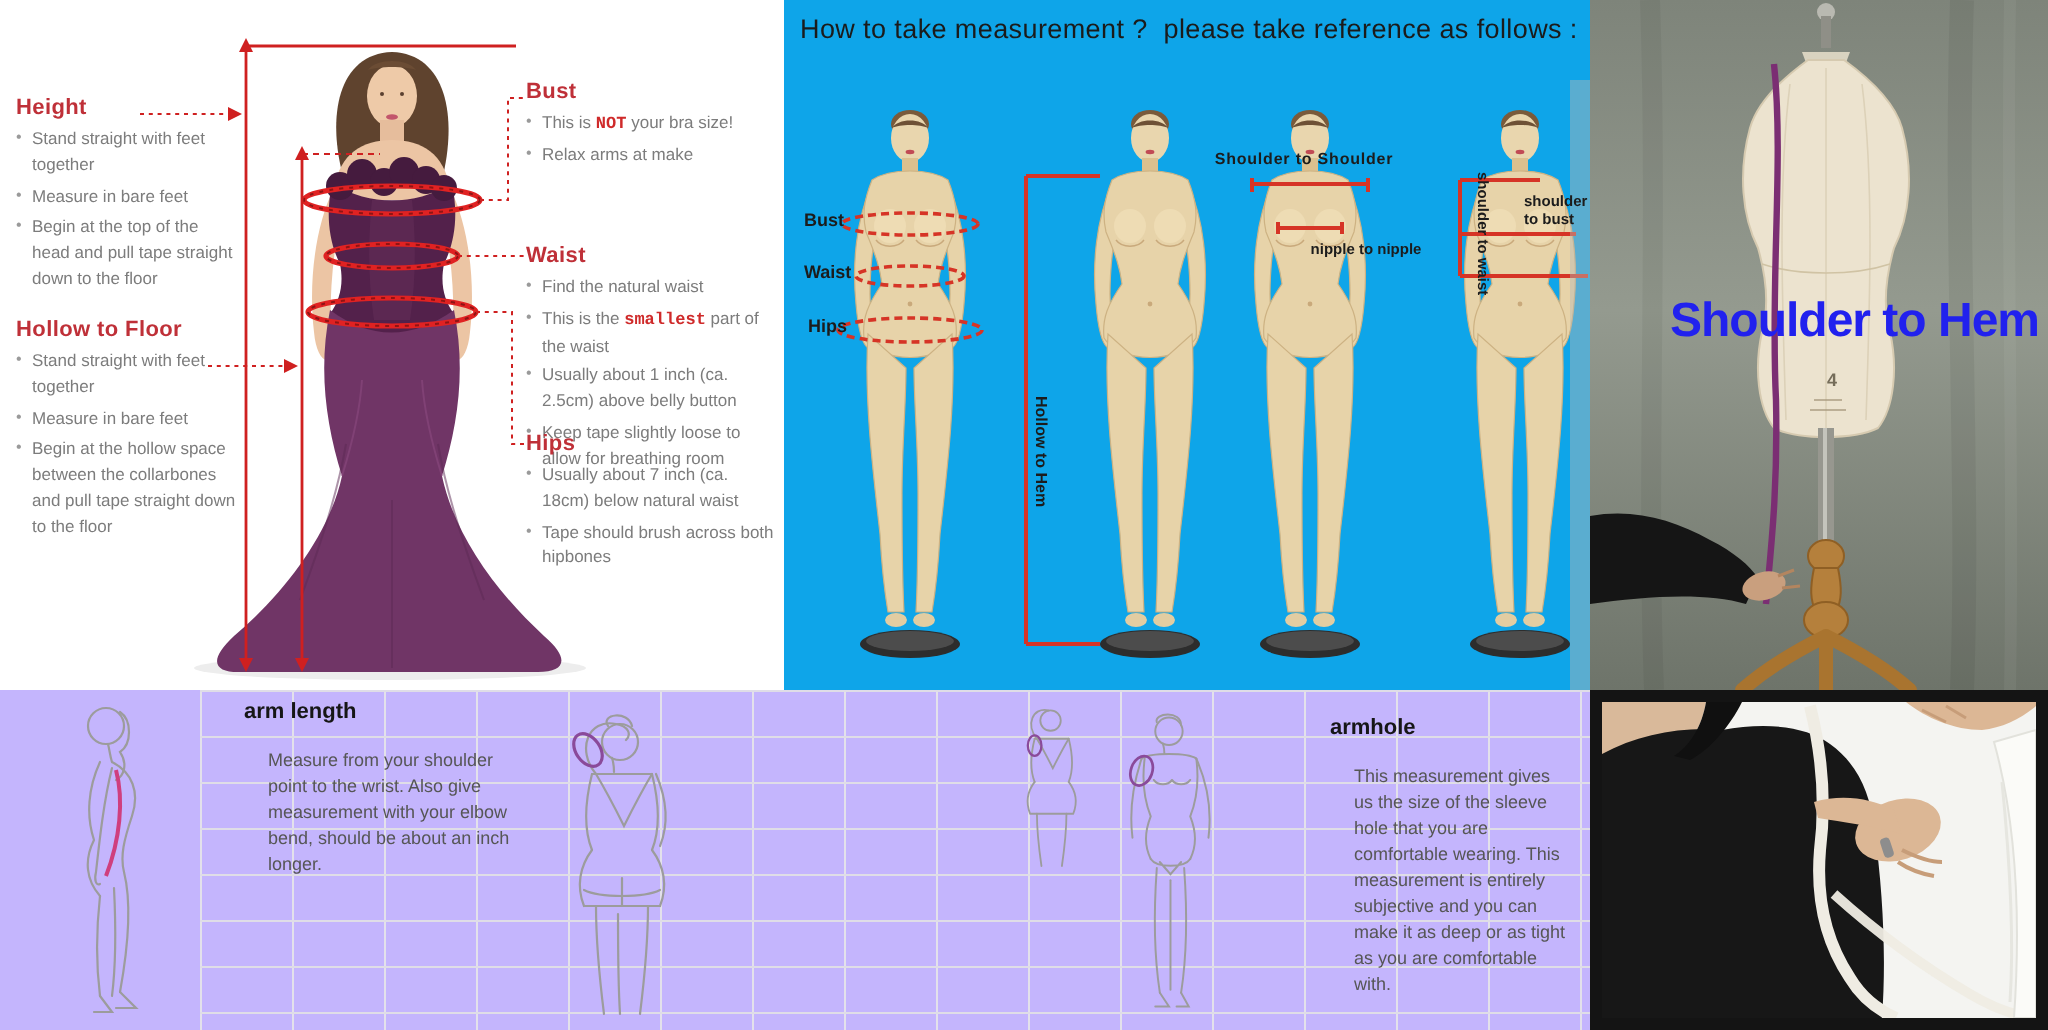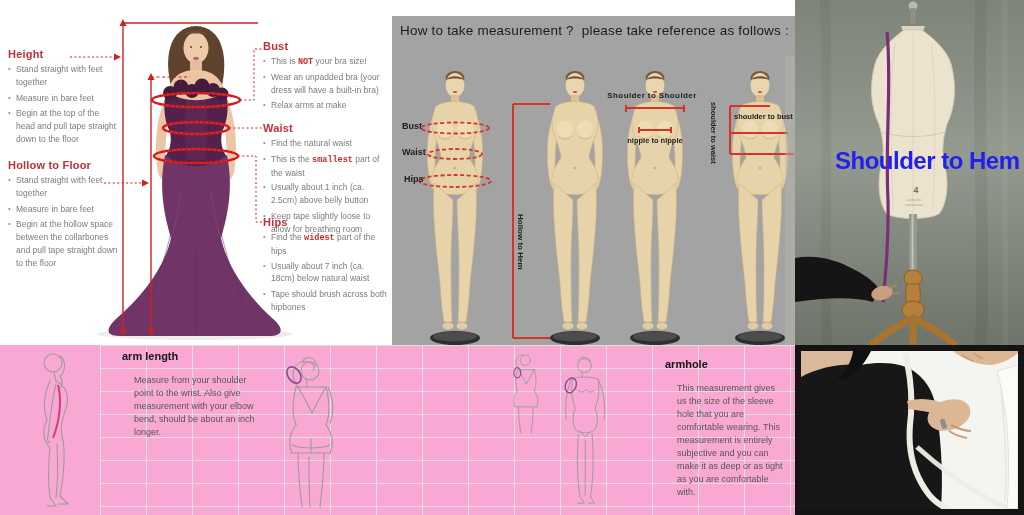--- a/index.html
+++ b/index.html
@@ -7,33 +7,33 @@
          font-family:"Liberation Sans",sans-serif;-webkit-font-smoothing:antialiased;}
   .abs{position:absolute;}
   
   .panel-left{left:0;top:0;width:390px;height:345px;background:#fff;}
   .msec h4{margin:0 0 3px;font-size:11px;font-weight:700;color:#bf3038;letter-spacing:.2px;}
   .msec ul{margin:0;padding:0;list-style:none;}
   .msec li{position:relative;padding-left:8px;margin:0 0 2px;font-size:8.5px;line-height:1.5;color:#7c7c7c;}
   .msec li::before{content:"•";position:absolute;left:0;top:0;color:#9a9a9a;font-size:8px;}
   .em{color:#cf2a2a;font-weight:700;font-family:Liberation Mono, monospace;}
   
-  .panel-mid{left:392px;top:16px;width:403px;height:345px;background:#a3a3a3;}
+  .panel-mid{left:392px;top:0;width:403px;height:345px;background:#0ea5e9;}
   .mid-heading{position:absolute;left:8px;top:7px;width:392px;font-size:13.5px;color:#1b1b1b;
                white-space:pre;letter-spacing:.2px;}
   .mlabel{position:absolute;font-size:9px;font-weight:700;color:#1c1c1c;}
-  .mlabel.small{font-size:7.5px;}
+  .mlabel.small{font-size:7.5px;margin-left:28px;}
   .vtext{writing-mode:vertical-rl;text-orientation:mixed;}
   .center{text-align:center;}
   
   .panel-photo-top{left:795px;top:0;width:229px;height:345px;background:#868c82;}
   .blue-caption{position:absolute;left:4px;top:147px;width:223px;font-size:24px;font-weight:700;
                 color:#2121ee;white-space:nowrap;letter-spacing:-.5px;margin-left:36px;}
   
-  .panel-bottom{left:0;top:345px;width:795px;height:170px;background:#f9a8d4;}
+  .panel-bottom{left:0;top:345px;width:795px;height:170px;background:#c4b5fd;}
   .grid-bg{position:absolute;left:100px;top:0;width:695px;height:170px;opacity:.85;
     background-image:
       repeating-linear-gradient(to bottom, #e4e4e4 0 1px, transparent 1px 23px),
       repeating-linear-gradient(to right, #e9e9e9 0 1px, transparent 1px 46px);}
   .btext h4{margin:0 0 2px;font-size:11px;font-weight:700;color:#161616;}
   .btext p{margin:12px;font-size:9px;line-height:1.45;color:#565656;}
   
   .panel-photo-bottom{left:795px;top:345px;width:229px;height:170px;background:#f5f5f3;
                       box-sizing:border-box;border:6px solid #141414;}
   svg{display:block;}
@@ -127,39 +127,37 @@
         <li><span>Stand straight with feet together</span><span class="em"></span><span></span></li>
         <li><span>Measure in bare feet</span><span class="em"></span><span></span></li>
         <li><span>Begin at the hollow space between the collarbones and pull tape straight down to the floor</span><span class="em"></span><span></span></li>
       </ul>
     </div>
 
     <div class="abs msec" style="left:263px;top:40px;width:124px">
       <h4>Bust</h4>
       <ul>
         <li><span>This is </span><span class="em">NOT</span><span> your bra size!</span></li>
-        <li><span>Wear an unpadded bra (your dress will have a built-in bra)</span><span class="em"></span><span></span></li>
         <li><span>Relax arms at make</span><span class="em"></span><span></span></li>
       </ul>
     </div>
 
     <div class="abs msec" style="left:263px;top:122px;width:124px">
       <h4>Waist</h4>
       <ul>
         <li><span>Find the natural waist</span><span class="em"></span><span></span></li>
         <li><span>This is the </span><span class="em">smallest</span><span> part of the waist</span></li>
         <li><span>Usually about 1 inch (ca. 2.5cm) above belly button</span><span class="em"></span><span></span></li>
         <li><span>Keep tape slightly loose to allow for breathing room</span><span class="em"></span><span></span></li>
       </ul>
     </div>
 
     <div class="abs msec" style="left:263px;top:216px;width:124px">
       <h4>Hips</h4>
       <ul>
-        <li><span>Find the </span><span class="em">widest</span><span> part of the hips</span></li>
         <li><span>Usually about 7 inch (ca. 18cm) below natural waist</span><span class="em"></span><span></span></li>
         <li><span>Tape should brush across both hipbones</span><span class="em"></span><span></span></li>
       </ul>
     </div>
   </section>
 
   <section class="abs panel-mid">
     <div class="mid-heading">How to take measurement ?  please take reference as follows :</div>
 
     <svg class="abs" style="left:0;top:40px" width="403" height="305" viewBox="0 0 403 305">

